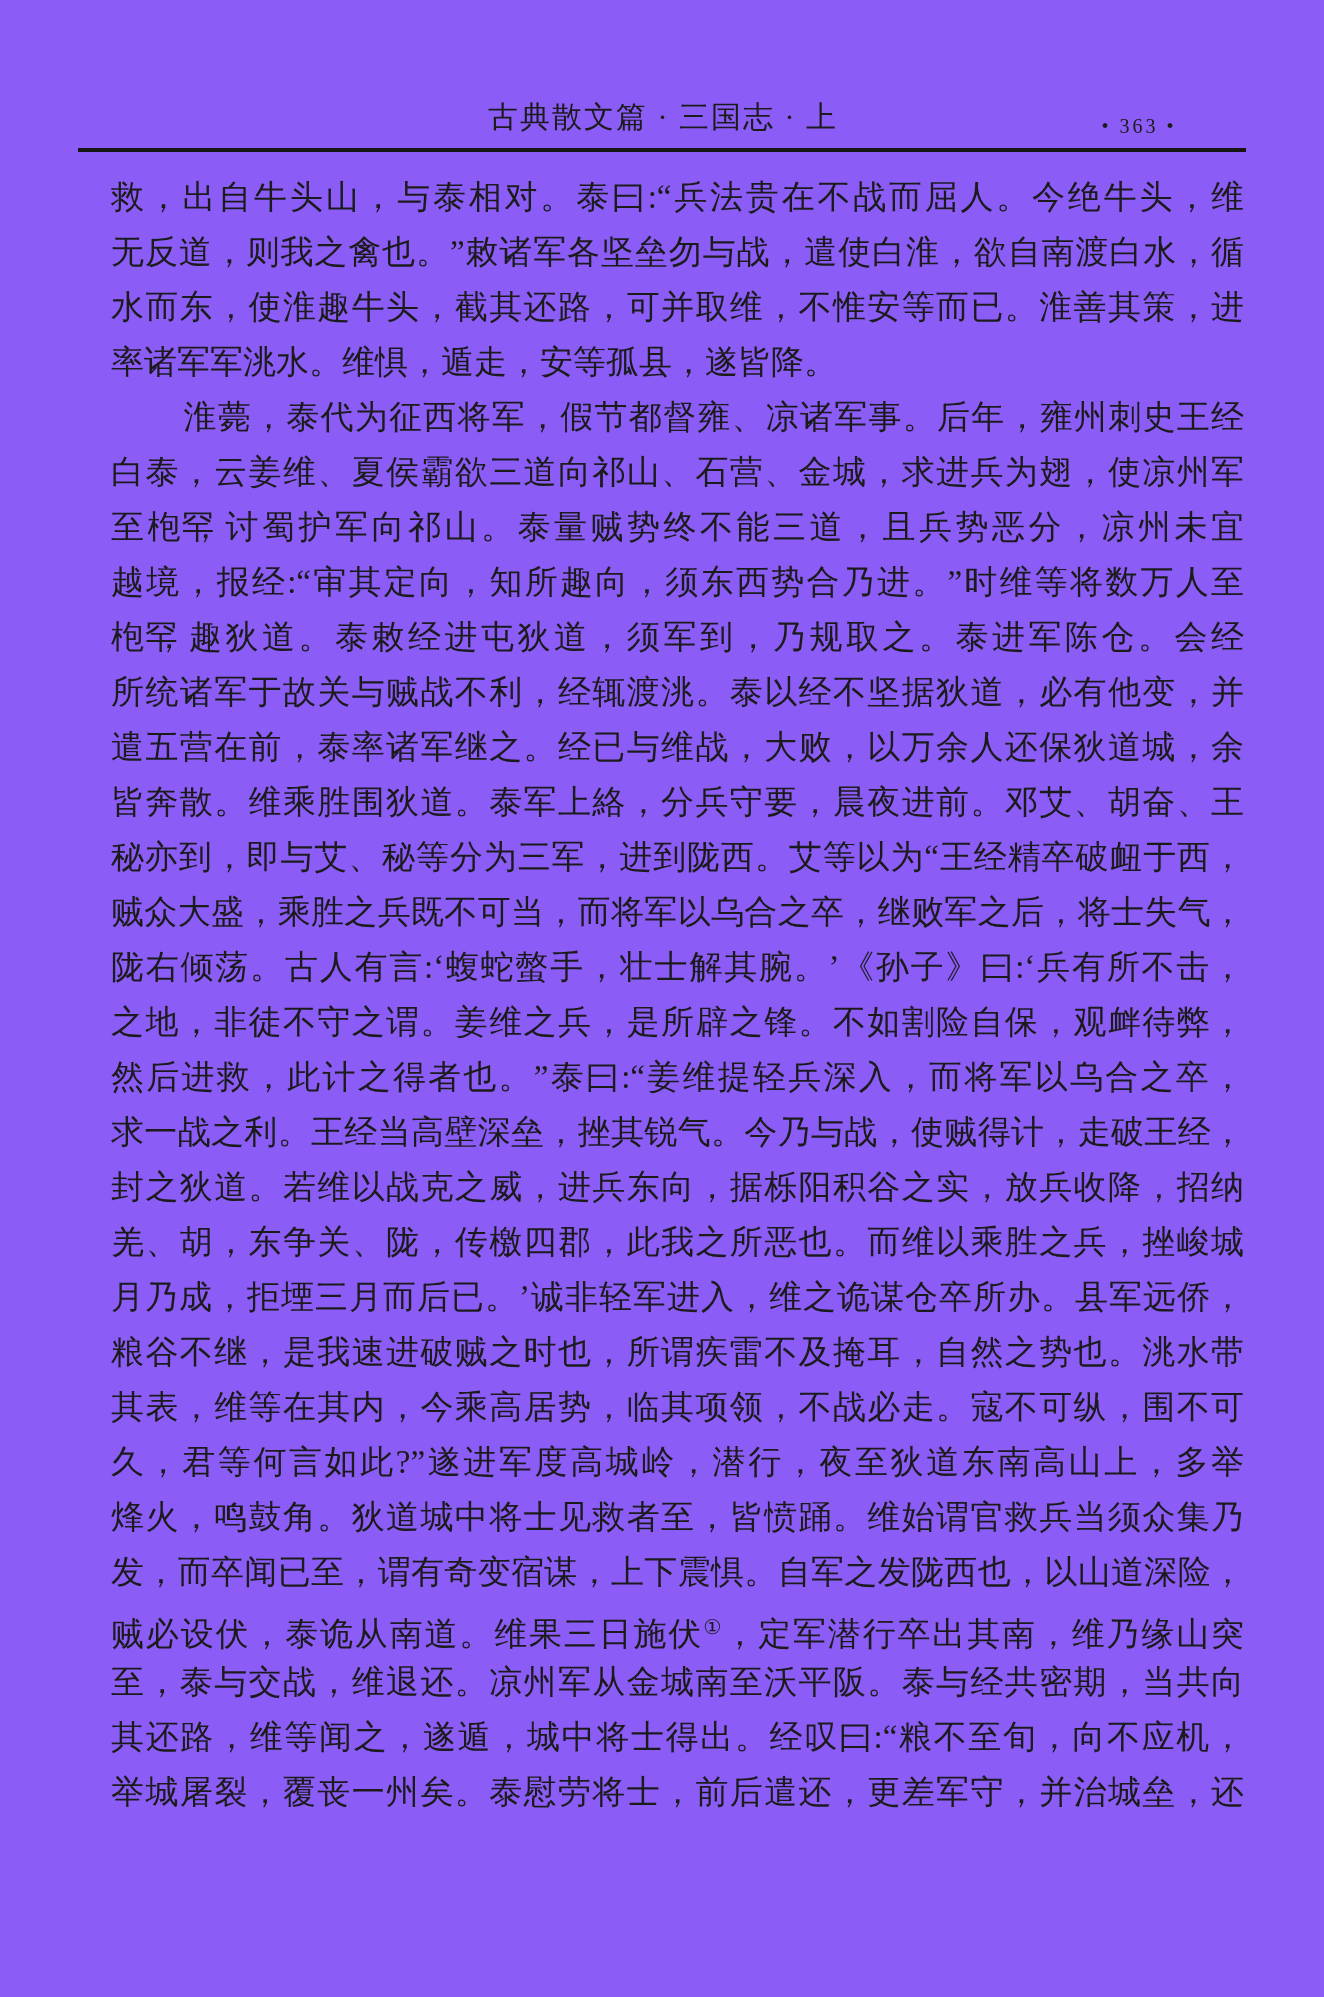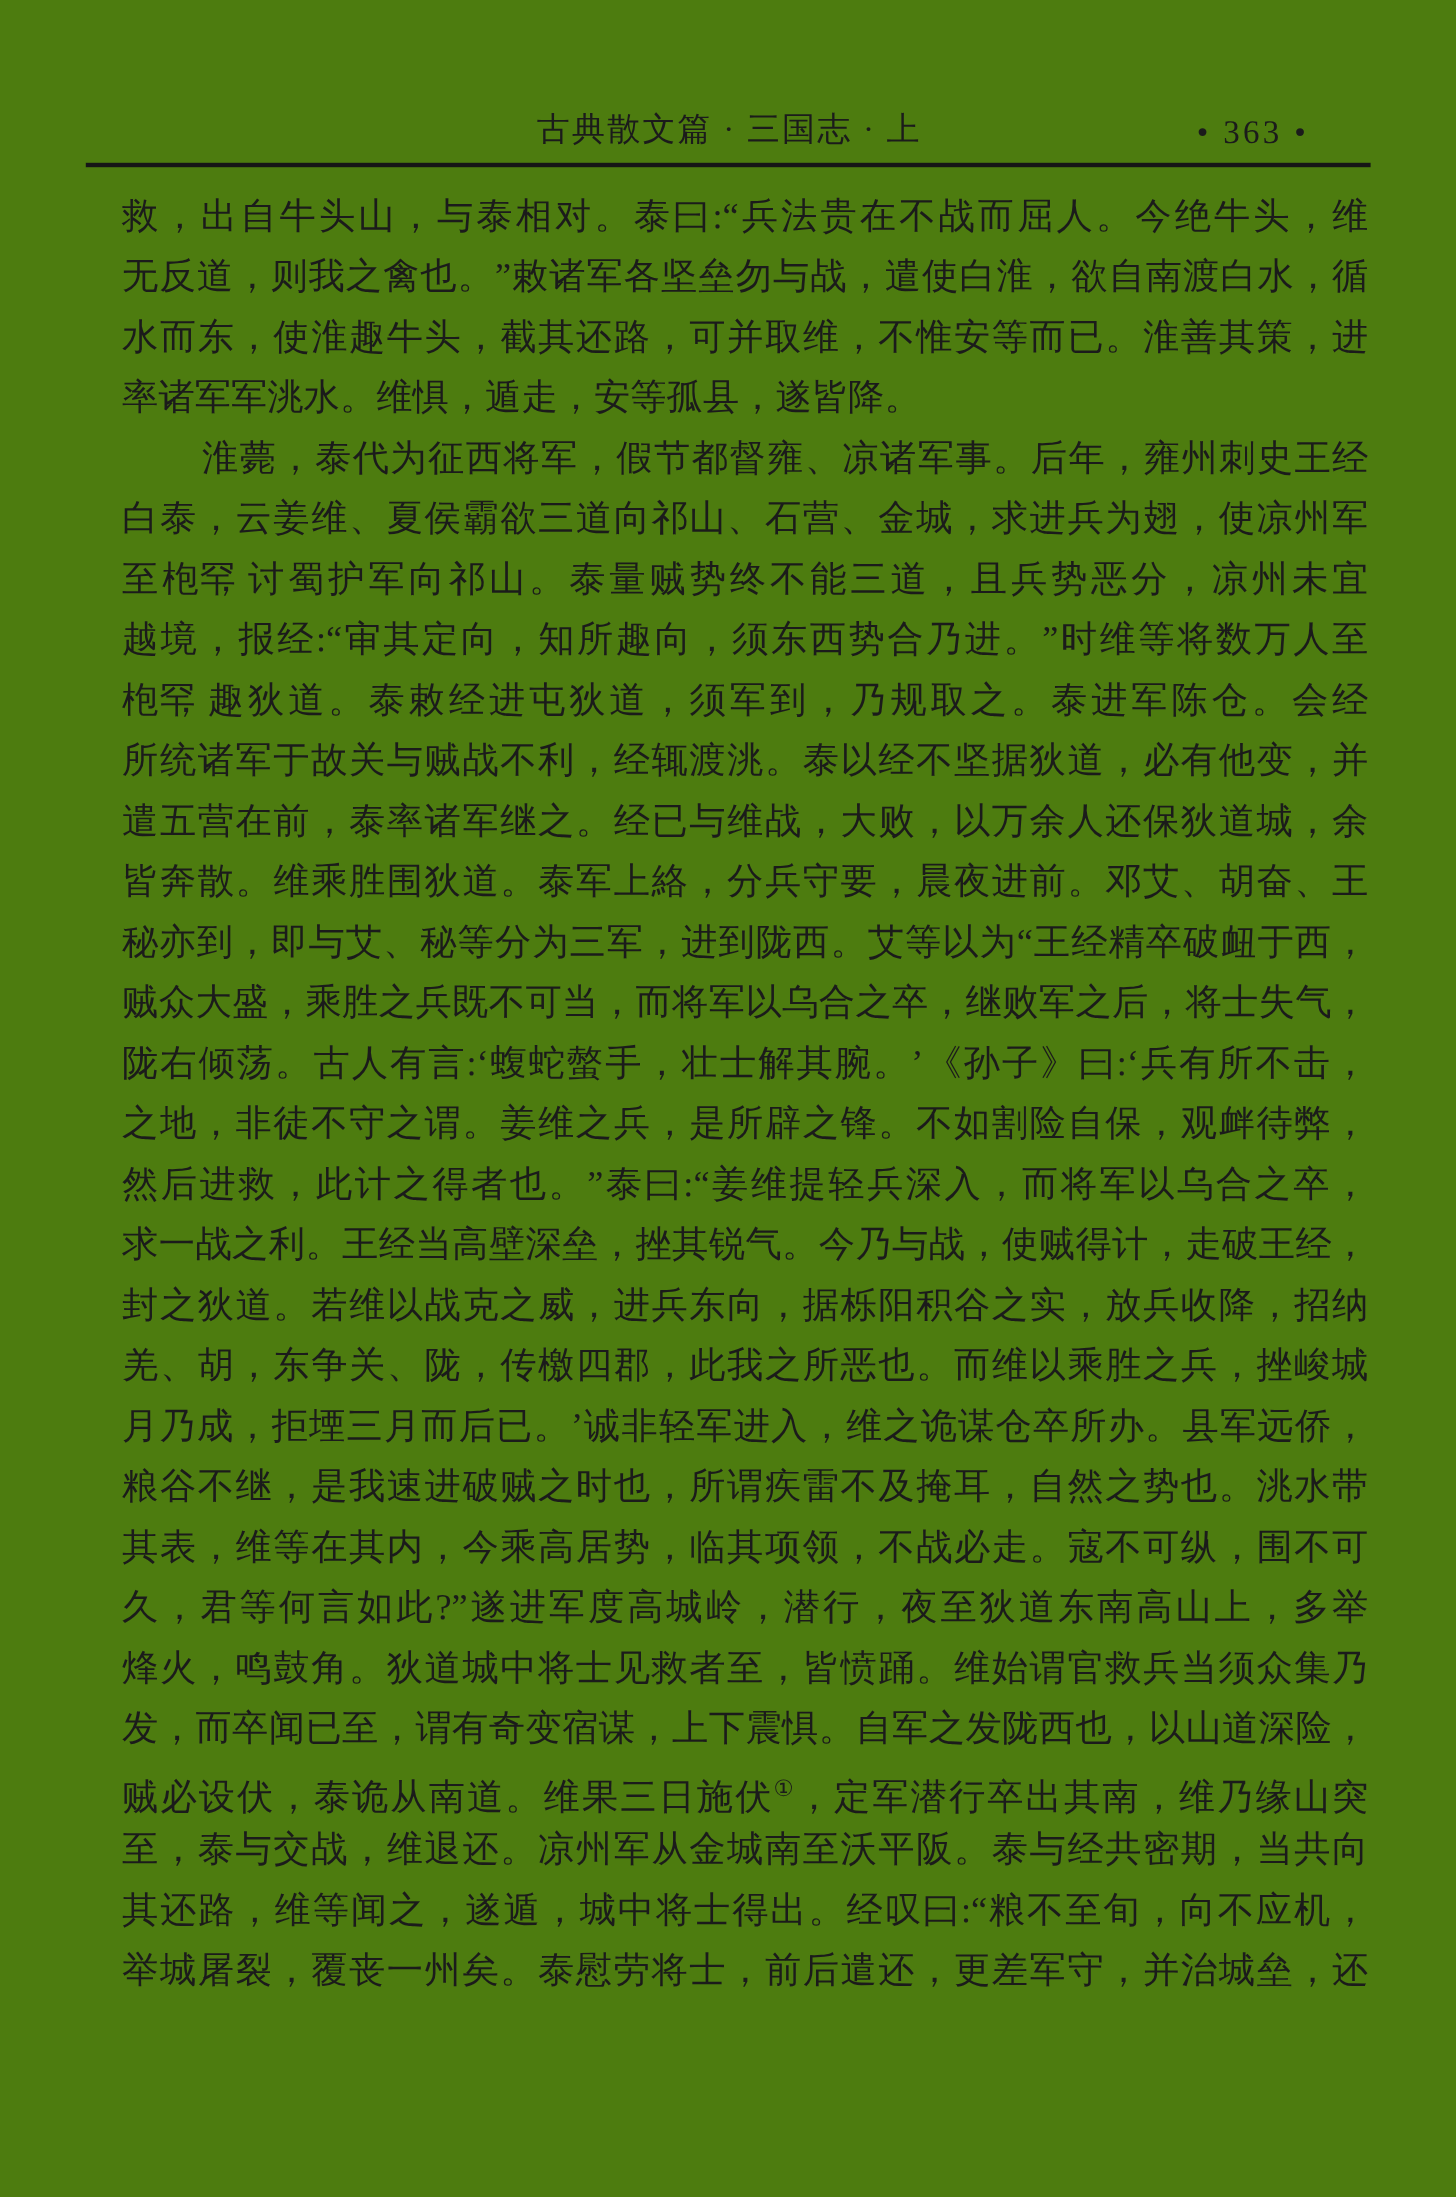--- a/index.html
+++ b/index.html
@@ -1,35 +1,35 @@
 <!DOCTYPE html>
 <html><head>
 <meta charset="utf-8">
 <style>
   html,body{margin:0;padding:0;background:#888;}
   .page{
     position:relative;
     width:1324px;height:1997px;
     margin:0 auto;
-    background:#4d7c0f;
+    background:#8b5cf6;
     color:#1b1b1b;
     font-family:"Liberation Serif","DejaVu Serif",serif;
     overflow:hidden;
   }
   .header{
     position:absolute;left:82px;right:80px;top:92px;height:46px;
     display:flex;align-items:flex-end;
   }
   .header-title{
     flex:1;text-align:center;
     font-size:30px;letter-spacing:2px;
     padding-left:210px; 
   }
   .page-number{
-    width:210px;text-align:center;font-size:30px;letter-spacing:3px;white-space:nowrap;
+    width:210px;text-align:center;font-size:20px;letter-spacing:3px;white-space:nowrap;
   }
   .rule{
     position:absolute;left:78px;right:78px;top:148px;height:4px;background:#161616;
   }
   .body-text{
     position:absolute;left:82px;right:80px;top:170px;
     font-size:33px;line-height:55px;
   }
   .line{
     text-align:justify;

